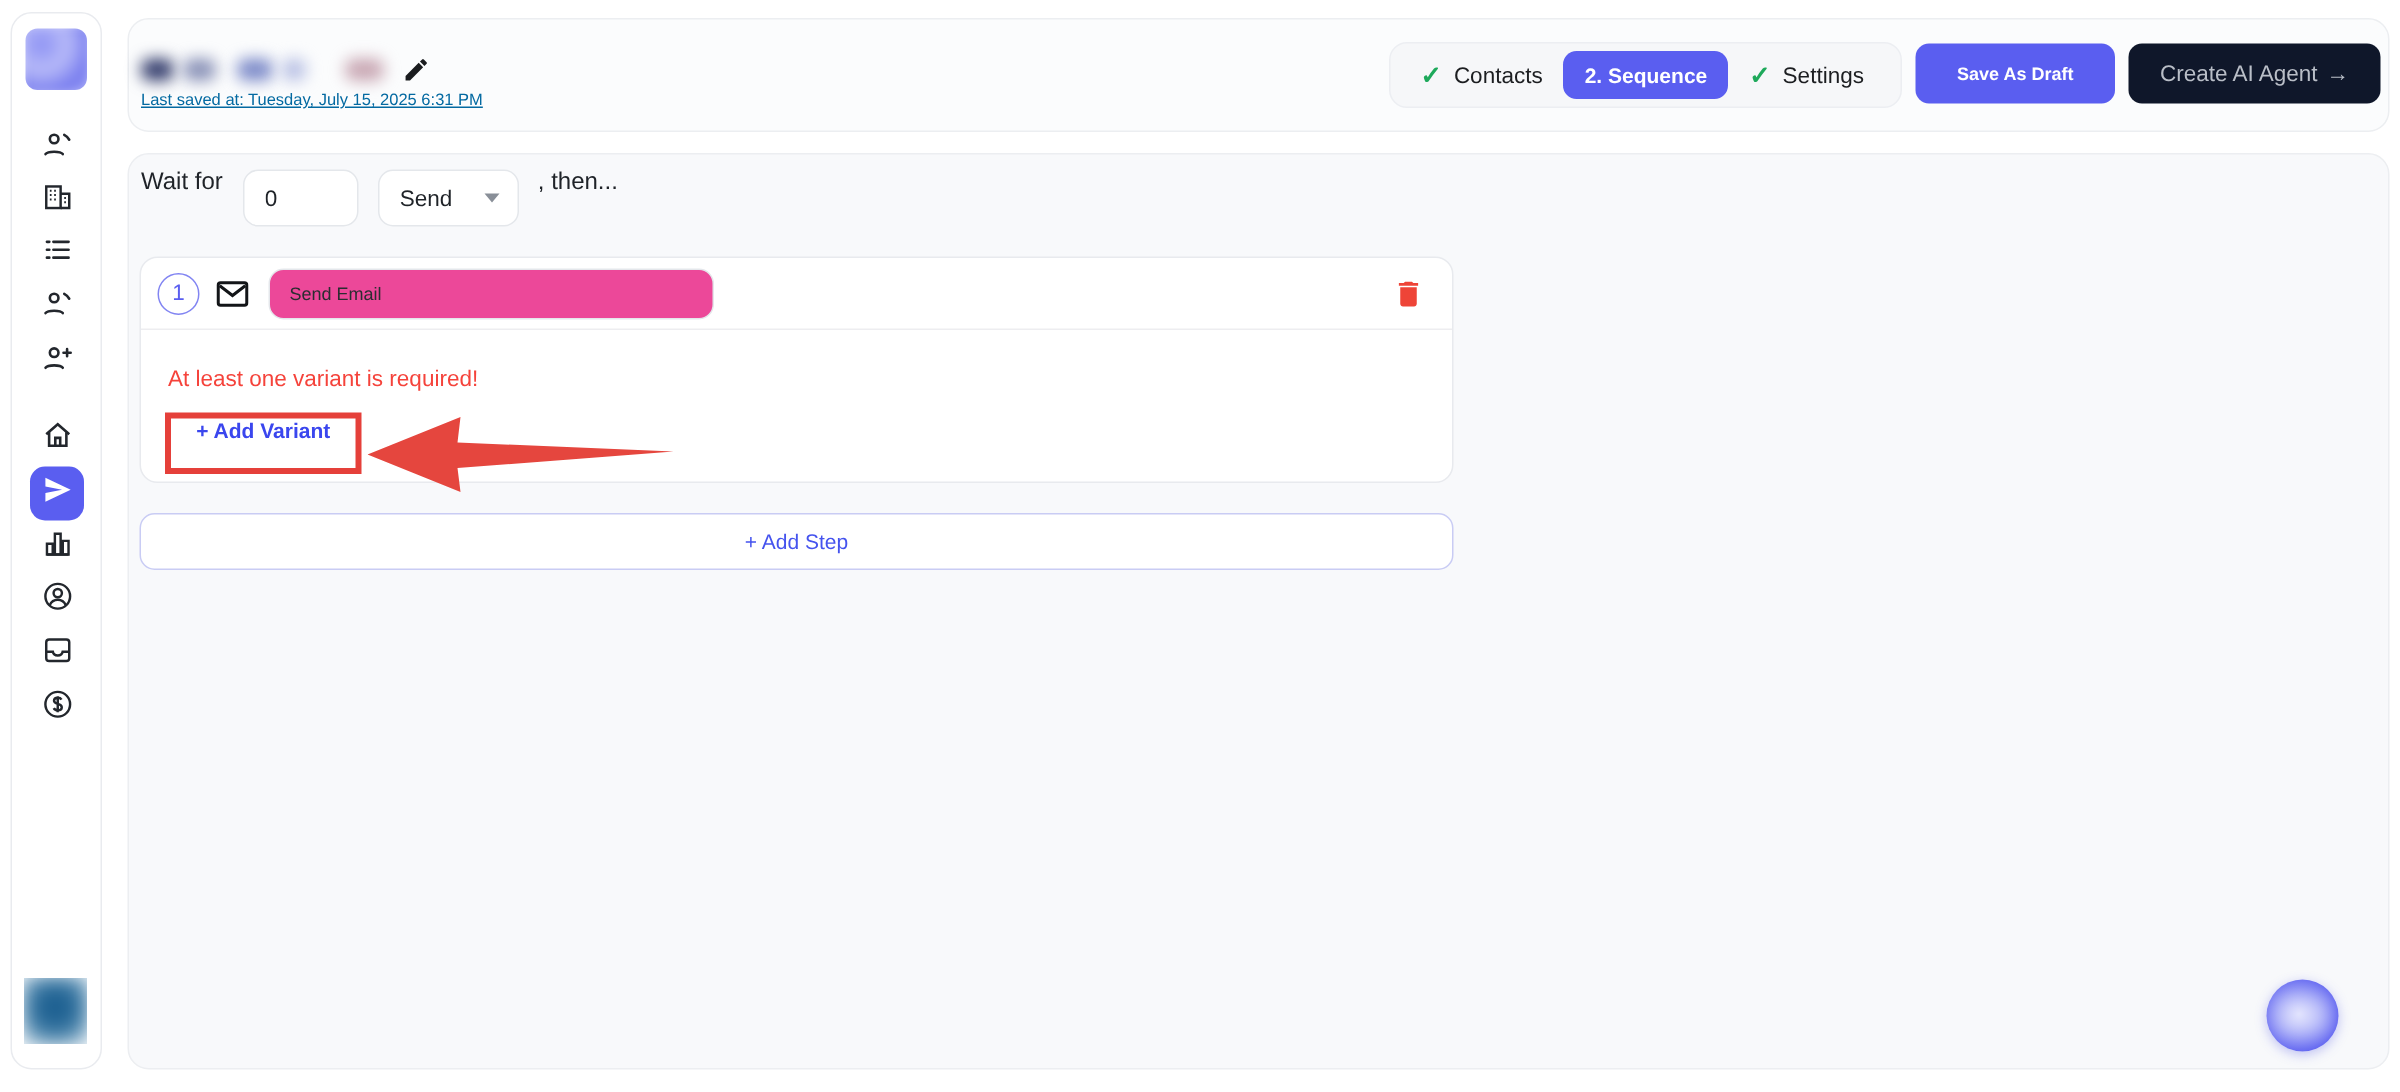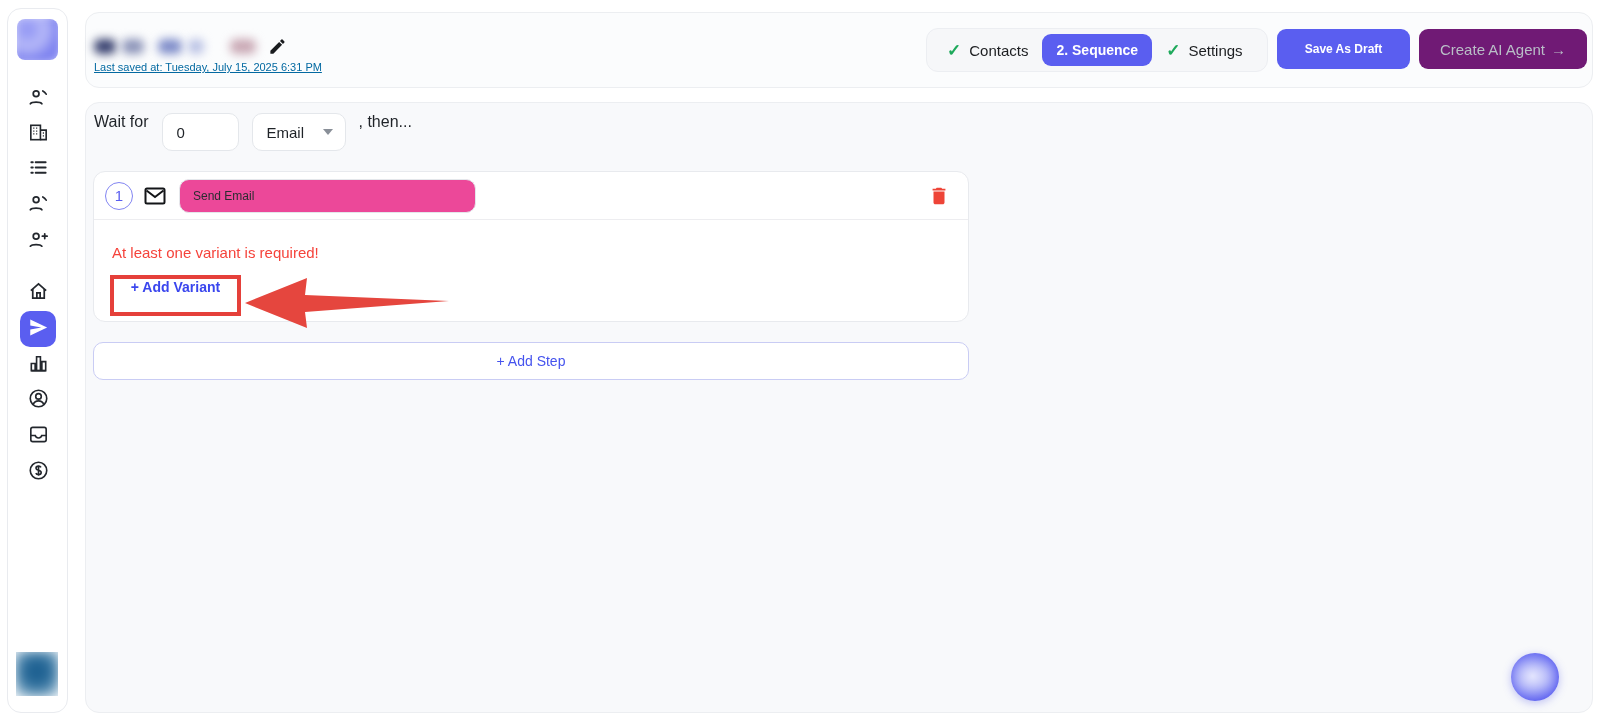--- a/index.html
+++ b/index.html
@@ -68,21 +68,21 @@
     border-radius:9px; padding:8px 14px; cursor:pointer; white-space:nowrap;
   }
   .btn-primary {
     position:absolute; top:16px; height:40px; border:none; border-radius:9px;
     background:#5a5ef0; color:#fff; font-weight:bold; font-size:12px;
     font-family:inherit; cursor:pointer; padding:0 18px;
   }
   .btn-save { left:1191px; width:133px; }
   .btn-disabled {
     position:absolute; left:1333px; top:16px; width:168px; height:40px;
-    border:none; border-radius:9px; background:#701a75; color:#b9bec7;
+    border:none; border-radius:9px; background:#0f172a; color:#b9bec7;
     font-size:15px; font-family:inherit; cursor:default;
     display:flex; align-items:center; justify-content:center; gap:6px;
   }
 
   
   .main-card {
     position:absolute; left:85px; top:102px; width:1508px; height:611px;
     background:#f8f9fb; border:1px solid #eceef1; border-radius:14px;
   }
   .wait-row { position:absolute; left:8px; top:10px; display:flex; align-items:flex-start; gap:13px; height:40px; }
@@ -258,21 +258,21 @@
     <span>→</span>
   </div>
 </header>
 
 <main class="main-card">
 
   <div class="wait-row">
     <span class="wait-label">Wait for</span>
     <input class="wait-input" type="text" value="0" style="">
     <div class="unit-select">
-      <span>Email</span>
+      <span>Send</span>
       <span class="caret"></span>
     </div>
     <span class="then-label">, then...</span>
   </div>
 
   <section class="step-card">
     <div class="step-head">
       <div class="step-num">1</div>
       <span class="mail-icon">
         <svg viewBox="0 0 24 24" fill="none" stroke="#131518" stroke-width="2" width="24" height="24">

